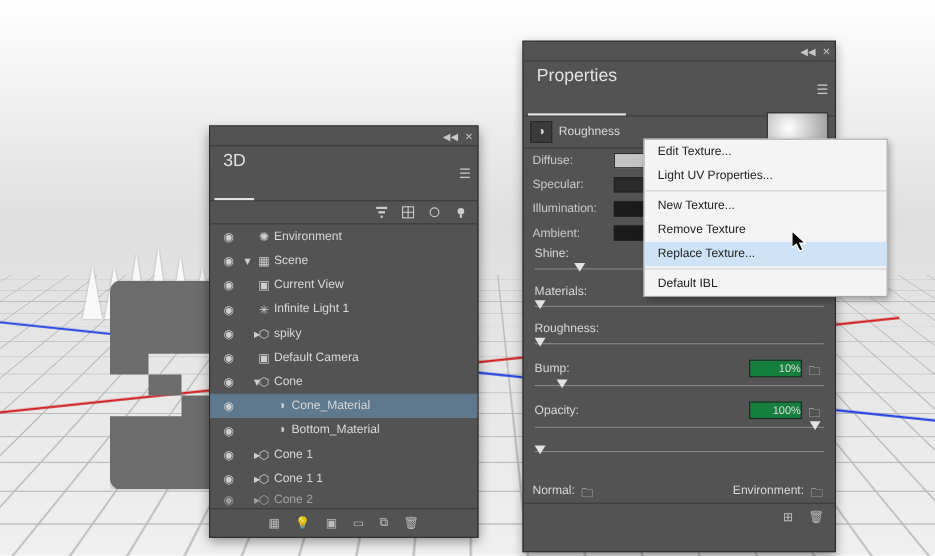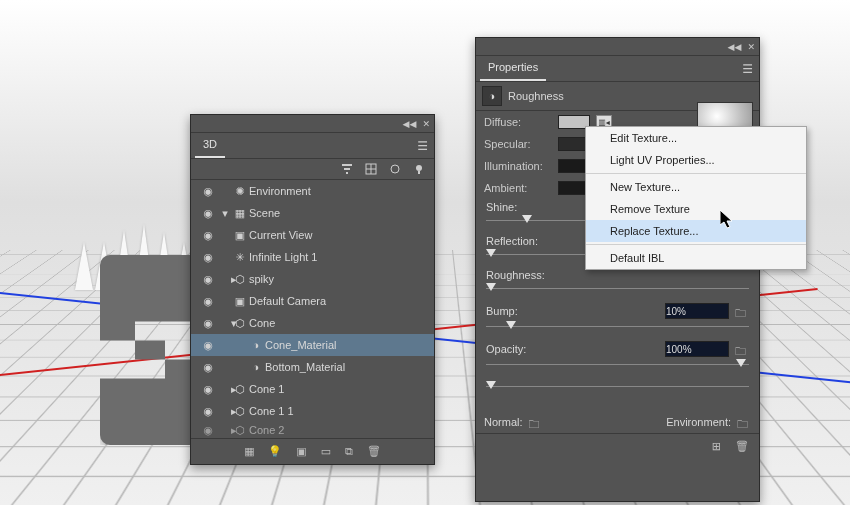--- a/index.html
+++ b/index.html
@@ -53,21 +53,21 @@
     box-shadow: 0 4px 10px rgba(0,0,0,.4);
     color:#d8d8d8;
   }
   .panel-head {
     height:18px; background:#535353; display:flex; justify-content:flex-end;
     align-items:center; gap:6px; padding:0 4px;
     border-bottom:1px solid #3a3a3a;
   }
   .panel-head .chev,.panel-head .x{font-size:9px;color:#c8c8c8;cursor:default}
   .tabrow{display:flex;align-items:center;justify-content:space-between;padding:0 4px;border-bottom:1px solid #3a3a3a;}
-  .tab{padding:5px 8px 6px;font-size:11px;color:#e2e2e2;border-bottom:2px solid transparent}
+  .tab{padding:5px 8px 24px;font-size:16px;color:#e2e2e2;border-bottom:2px solid transparent}
   .tab.active{border-bottom:2px solid #e2e2e2}
   .menuicon{color:#c8c8c8;font-size:12px;padding:2px}
   .toolbar{display:flex;justify-content:flex-end;gap:10px;padding:3px 8px;border-bottom:1px solid #3a3a3a}
   .tb-ico{width:14px;height:14px;display:flex;align-items:center;justify-content:center;color:#cfcfcf}
   .row{
     display:flex;align-items:center;height:22px;padding:0 6px;
   }
   .row.selected{background:#5e788e}
   .eye{width:22px;text-align:center;color:#cfcfcf}
   .arrow{width:12px;text-align:center;color:#cfcfcf}
@@ -79,37 +79,37 @@
 
   
   .subhead{display:flex;align-items:center;padding:4px 6px;border-bottom:1px solid #3a3a3a;gap:6px}
   .subhead .sq{width:20px;height:20px;background:#3a3a3a;display:flex;align-items:center;justify-content:center;border:1px solid #2a2a2a}
   .proprow{display:flex;align-items:center;height:22px;padding:0 8px;gap:6px}
   .proplabel{width:68px;text-align:left;color:#cacaca}
   .swatch{width:32px;height:14px;border:1px solid #222}
   .texbtn{width:16px;height:14px;background:#ddd;border:1px solid #888;font-size:8px;display:flex;align-items:center;justify-content:center;color:#333}
   .field{display:flex;flex-direction:column;padding:2px 10px 6px}
   .fld-top{display:flex;align-items:center;justify-content:space-between}
-  .spin{width:64px;height:16px;background:#0f172a;border:1px solid #222;color:#ddd;text-align:left;font-size:10px;line-height:15px}
+  .spin{width:48px;height:16px;background:#15803d;border:1px solid #222;color:#ddd;text-align:right;font-size:10px;line-height:15px}
   .folder{width:14px;height:12px;color:#cfcfcf}
   .slider{height:12px;position:relative;margin-top:2px}
   .track{position:absolute;left:0;right:0;top:5px;height:1px;background:#888}
   .thumb{position:absolute;top:0;width:0;height:0;border-left:5px solid transparent;border-right:5px solid transparent;border-top:8px solid #e2e2e2}
   .inline{display:flex;align-items:center;gap:6px}
 
   .preview{position:absolute;right:6px;top:64px;width:56px;height:46px;background:radial-gradient(circle at 35% 30%,#fff,#bbb 55%,#888);border:1px solid #333}
 
   
   .ctx{
     position:absolute; left:585px; top:126px; width:222px;
     background:#f4f4f4;border:1px solid #a5a5a5;color:#222;
     box-shadow:2px 3px 6px rgba(0,0,0,.3);
     font-size:11px;
   }
-  .ctx-item{padding:5px 24px}
+  .ctx-item{padding:5px 12px}
   .ctx-item.hover{background:#cfe3f8}
   .ctx-sep{height:1px;background:#cfcfcf;margin:2px 0}
   .cursor{position:absolute;pointer-events:none}
 
   
   svg{display:block}
 </style>
 </head>
 <body>
 
@@ -287,21 +287,21 @@
     <div class="fld-top">
         <span>Shine:</span>
       </div>
     <div class="slider">
         <div class="track"></div>
         <div class="thumb" style="left:36px"></div>
       </div>
   </div>
   <div class="field">
     <div class="fld-top">
-        <span>Reflection:</span>
+        <span>Materials:</span>
       </div>
     <div class="slider">
         <div class="track"></div>
         <div class="thumb" style="left:0"></div>
       </div>
   </div>
   <div class="field">
     <div class="fld-top">
         <span>Roughness:</span>
       </div>

